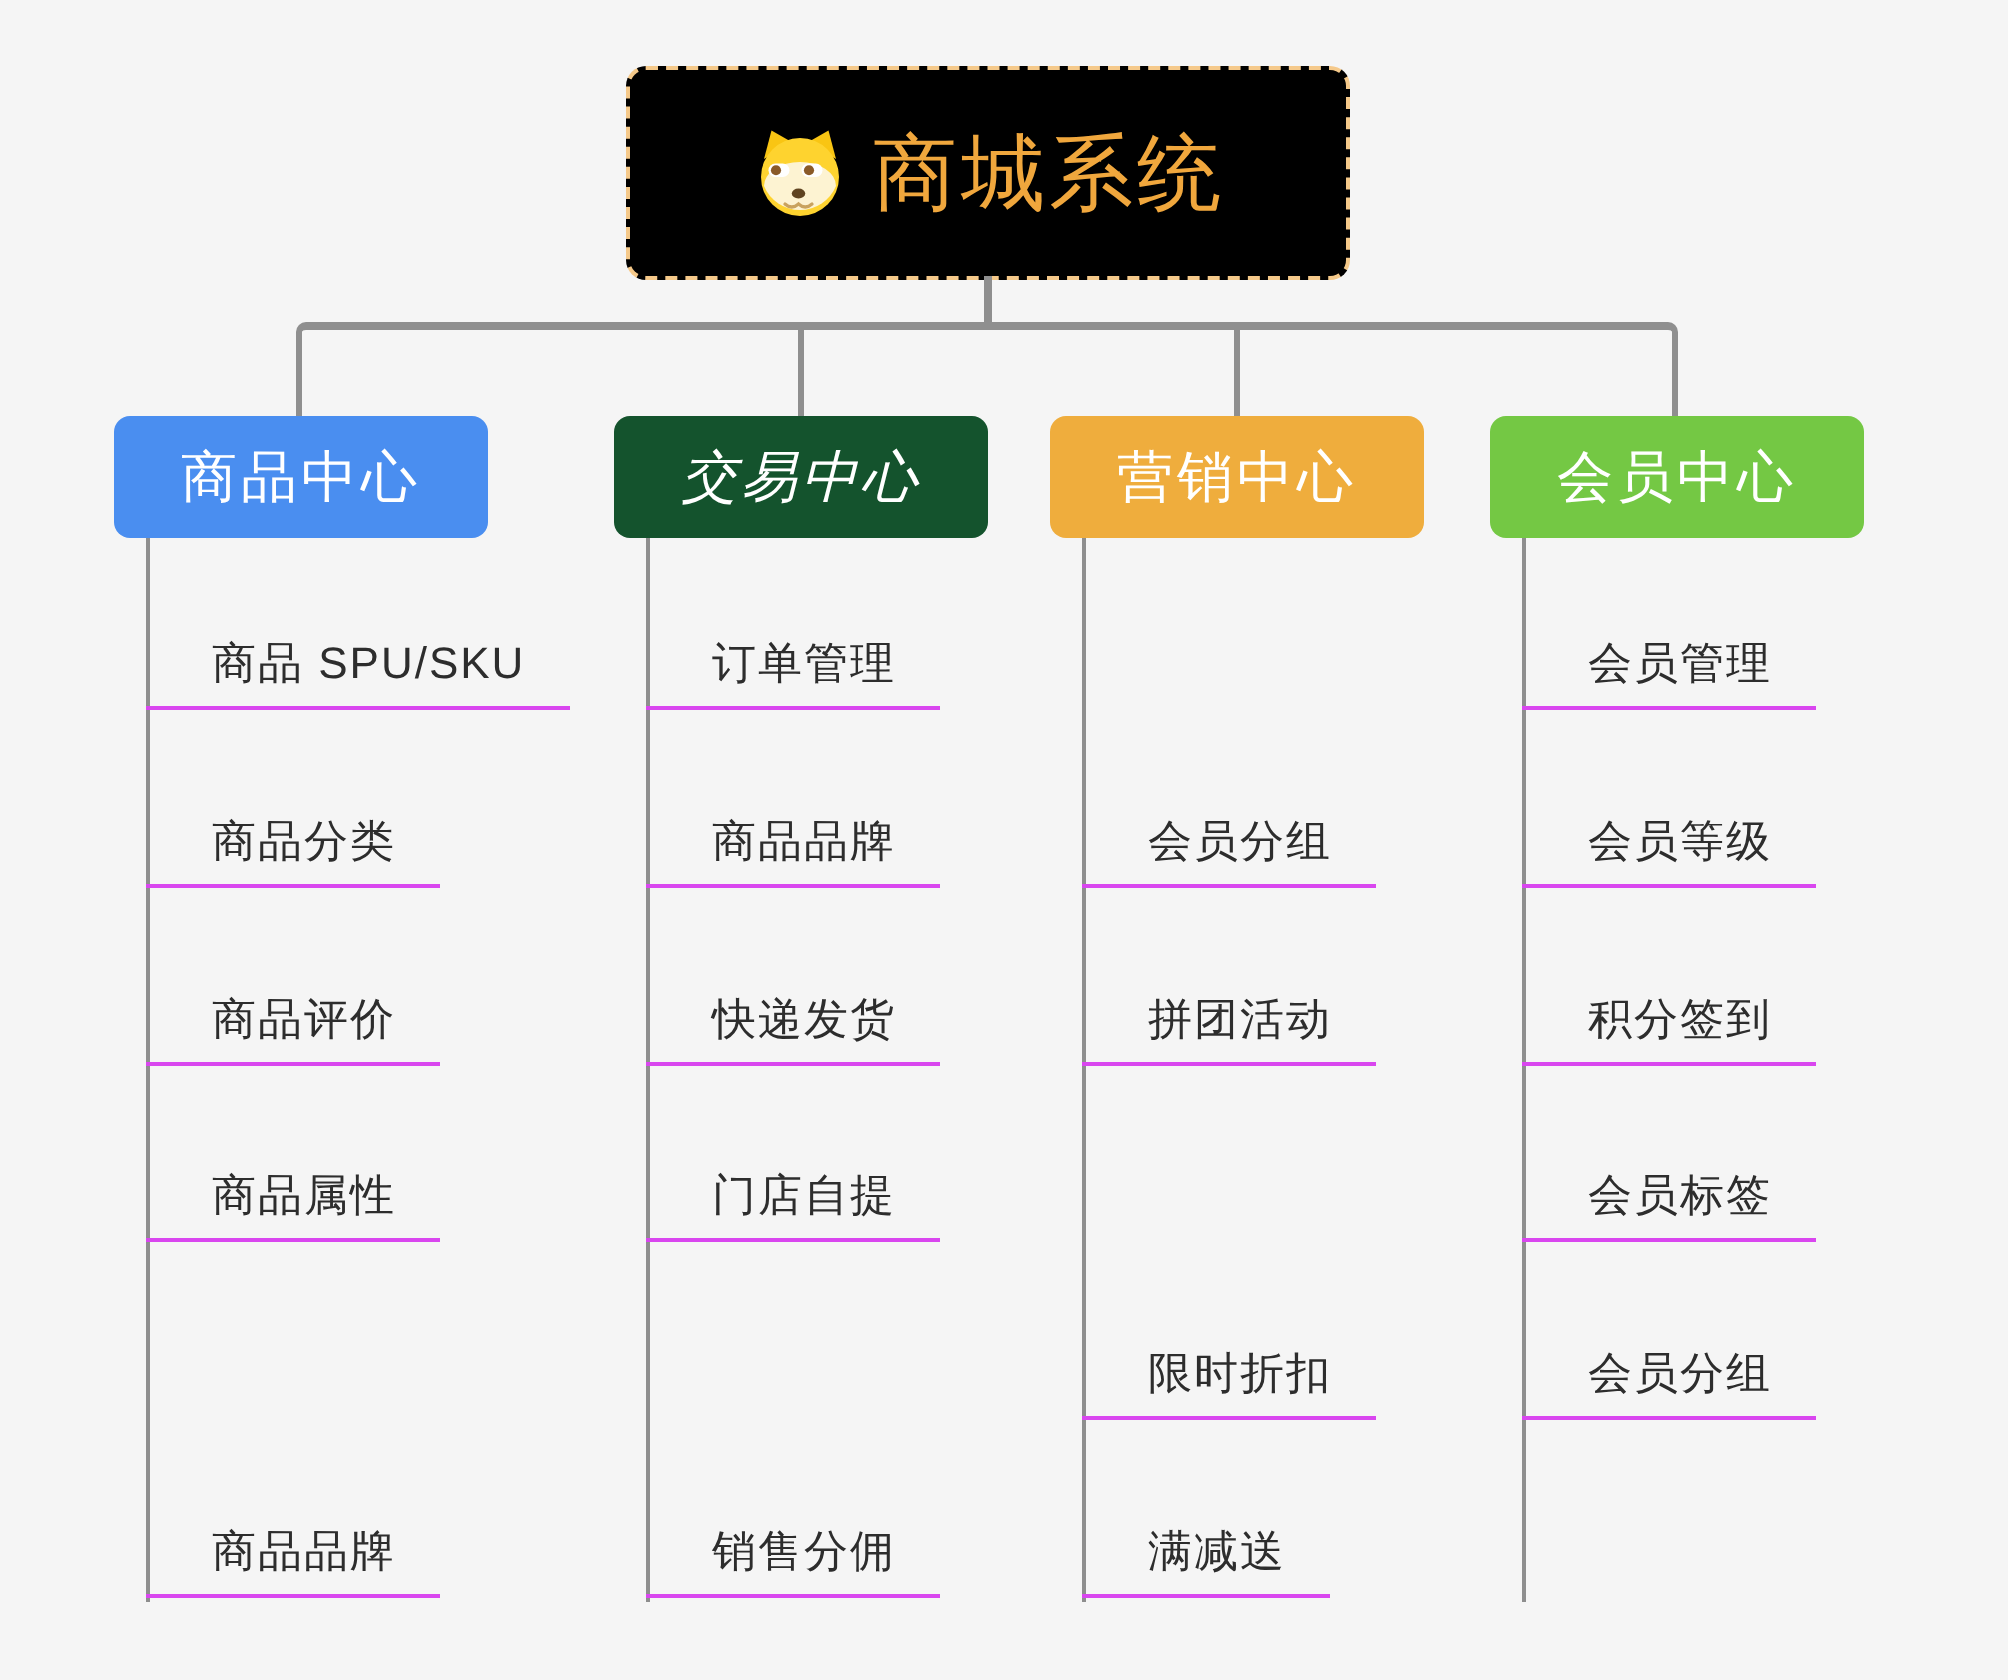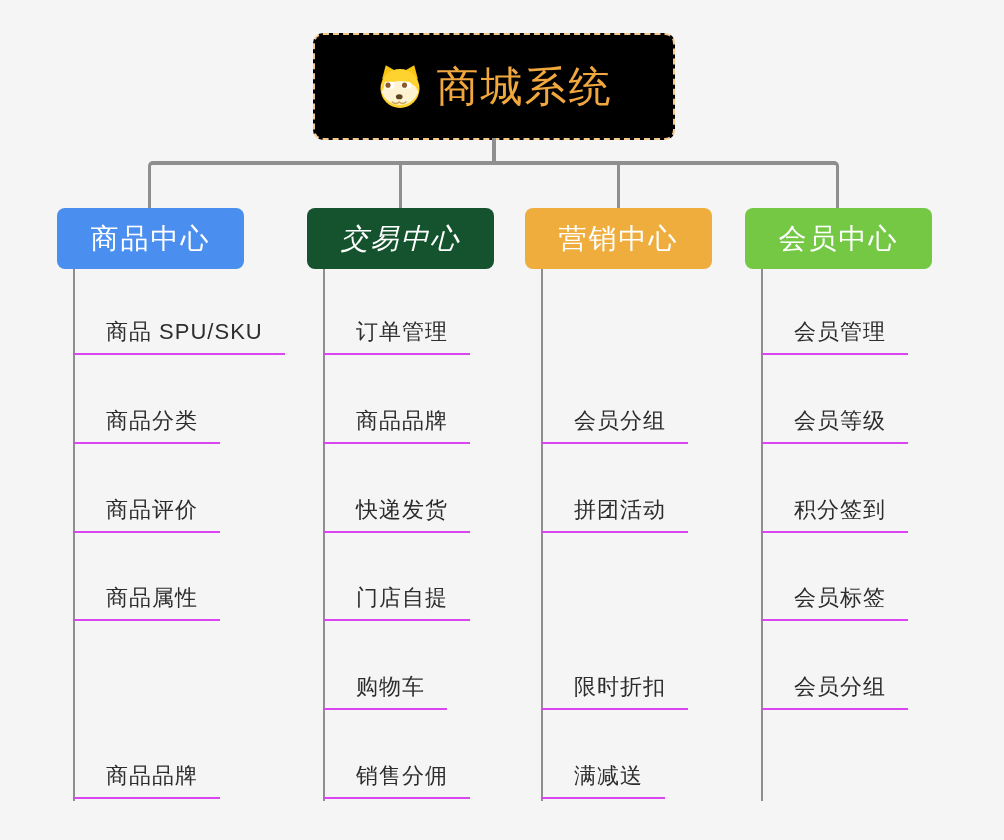--- a/index.html
+++ b/index.html
@@ -129,21 +129,20 @@
     <div class="leaf l6">商品品牌</div>
   </div>
 
   <div class="col c2">
     <div class="branch-node" style="background-color: #14532d; font-style: italic;">交易中心</div>
     <div class="trunk"></div>
     <div class="leaf l1">订单管理</div>
     <div class="leaf l2">商品品牌</div>
     <div class="leaf l3">快递发货</div>
     <div class="leaf l4">门店自提</div>
-    <div class="leaf l5">购物车</div>
     <div class="leaf l6">销售分佣</div>
   </div>
 
   <div class="col c3">
     <div class="branch-node" style="background-color: rgb(239, 173, 61);">营销中心</div>
     <div class="trunk"></div>
     <div class="leaf l2">会员分组</div>
     <div class="leaf l3">拼团活动</div>
     <div class="leaf l5">限时折扣</div>
     <div class="leaf l6">满减送</div>

